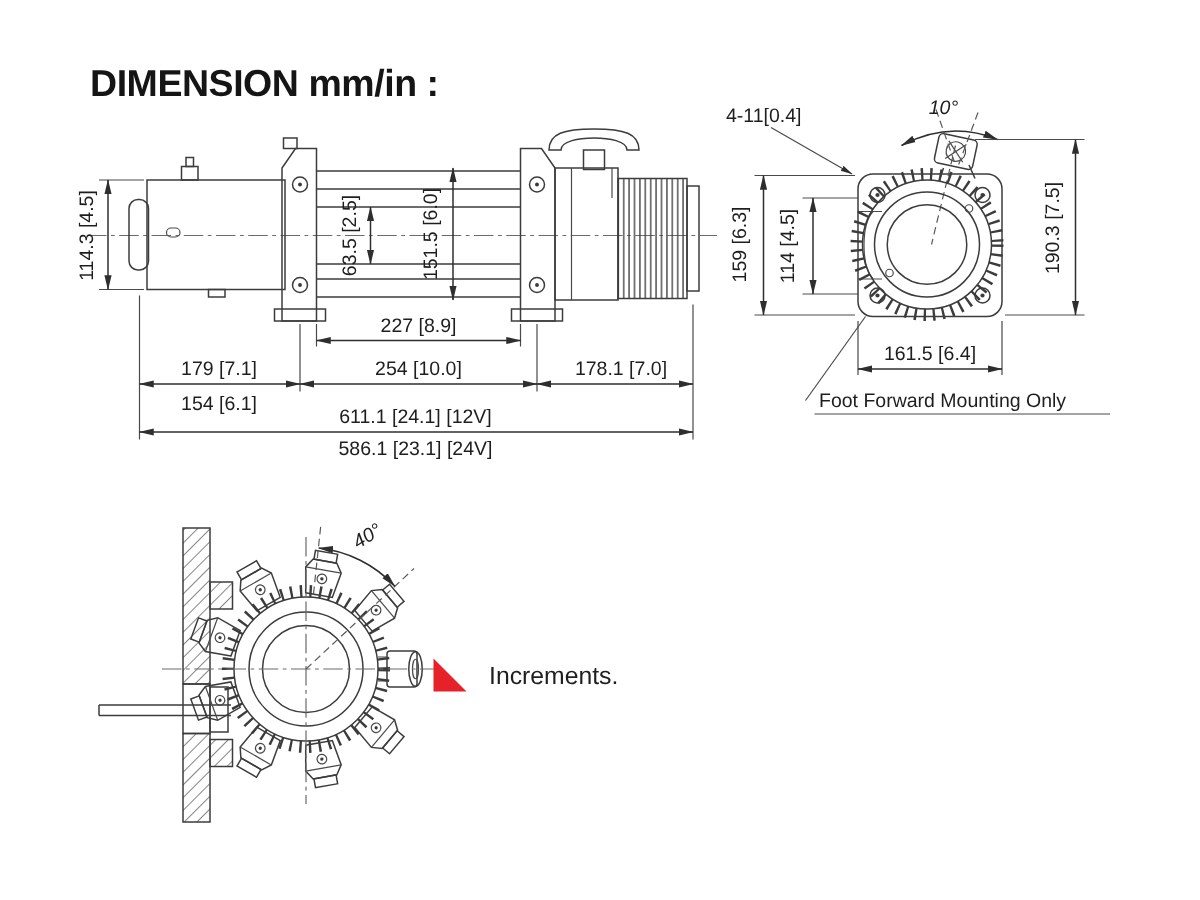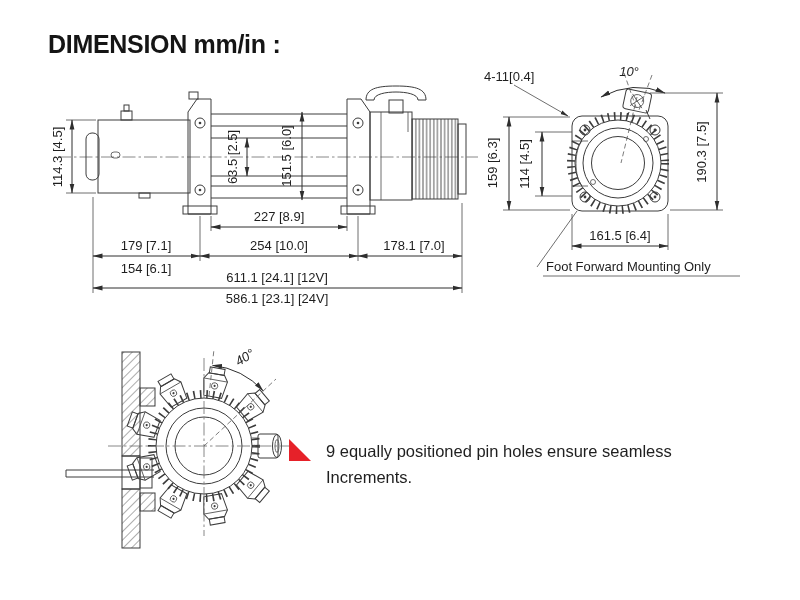--- a/index.html
+++ b/index.html
@@ -1,18 +1,18 @@
 <!DOCTYPE html>
 <html><head>
 <meta charset="utf-8">
 <style>
   html,body{margin:0;padding:0;}
   body{width:800px;height:600px;background:#ffffff;position:relative;overflow:hidden;
        font-family:"Liberation Sans",sans-serif;}
-  .page-title{position:absolute;left:48px;top:30px;margin:0;font-size:25px;font-weight:bold;
+  .page-title{position:absolute;left:48px;top:30px;margin:12px;font-size:25px;font-weight:bold;
        letter-spacing:-0.3px;color:#151515;}
   svg{position:absolute;left:0;top:0;}
   svg text{font-family:"Liberation Sans",sans-serif;fill:#1e1e1e;font-size:13px;}
   .ln{stroke:#3c3c3c;fill:none;stroke-width:1;}
   .thin{stroke:#4a4a4a;fill:none;stroke-width:0.8;}
   .cl{stroke:#6a6a6a;fill:none;stroke-width:0.8;stroke-dasharray:13 3 2.5 3;}
   .dash{stroke:#5a5a5a;fill:none;stroke-width:0.8;stroke-dasharray:5 3;}
   .dim{stroke:#2e2e2e;fill:none;stroke-width:1;}
   .mid{text-anchor:middle;}
   .callout{position:absolute;left:326px;top:438px;width:395px;font-size:16.5px;
@@ -227,15 +227,14 @@
     <path class="cl" d="M108 446 H290 M204 358 V536"></path>
 
     <path class="dash" d="M209 396 L214 349 M204 446 L276 379"></path>
     <path class="dim" d="M212.5 365.4 A81 81 0 0 1 263.2 390.8" marker-start="url(#as)" marker-end="url(#ae)"></path>
     <text class="mid" transform="translate(247,361) rotate(-32)" font-style="italic">40°</text>
   </g>
 </svg>
 
 <div class="red-tri"></div>
 <div class="callout">
-  <div>9 equally positioned pin holes ensure seamless</div>
   <div>Increments.</div>
 </div>
 
 </body></html>

